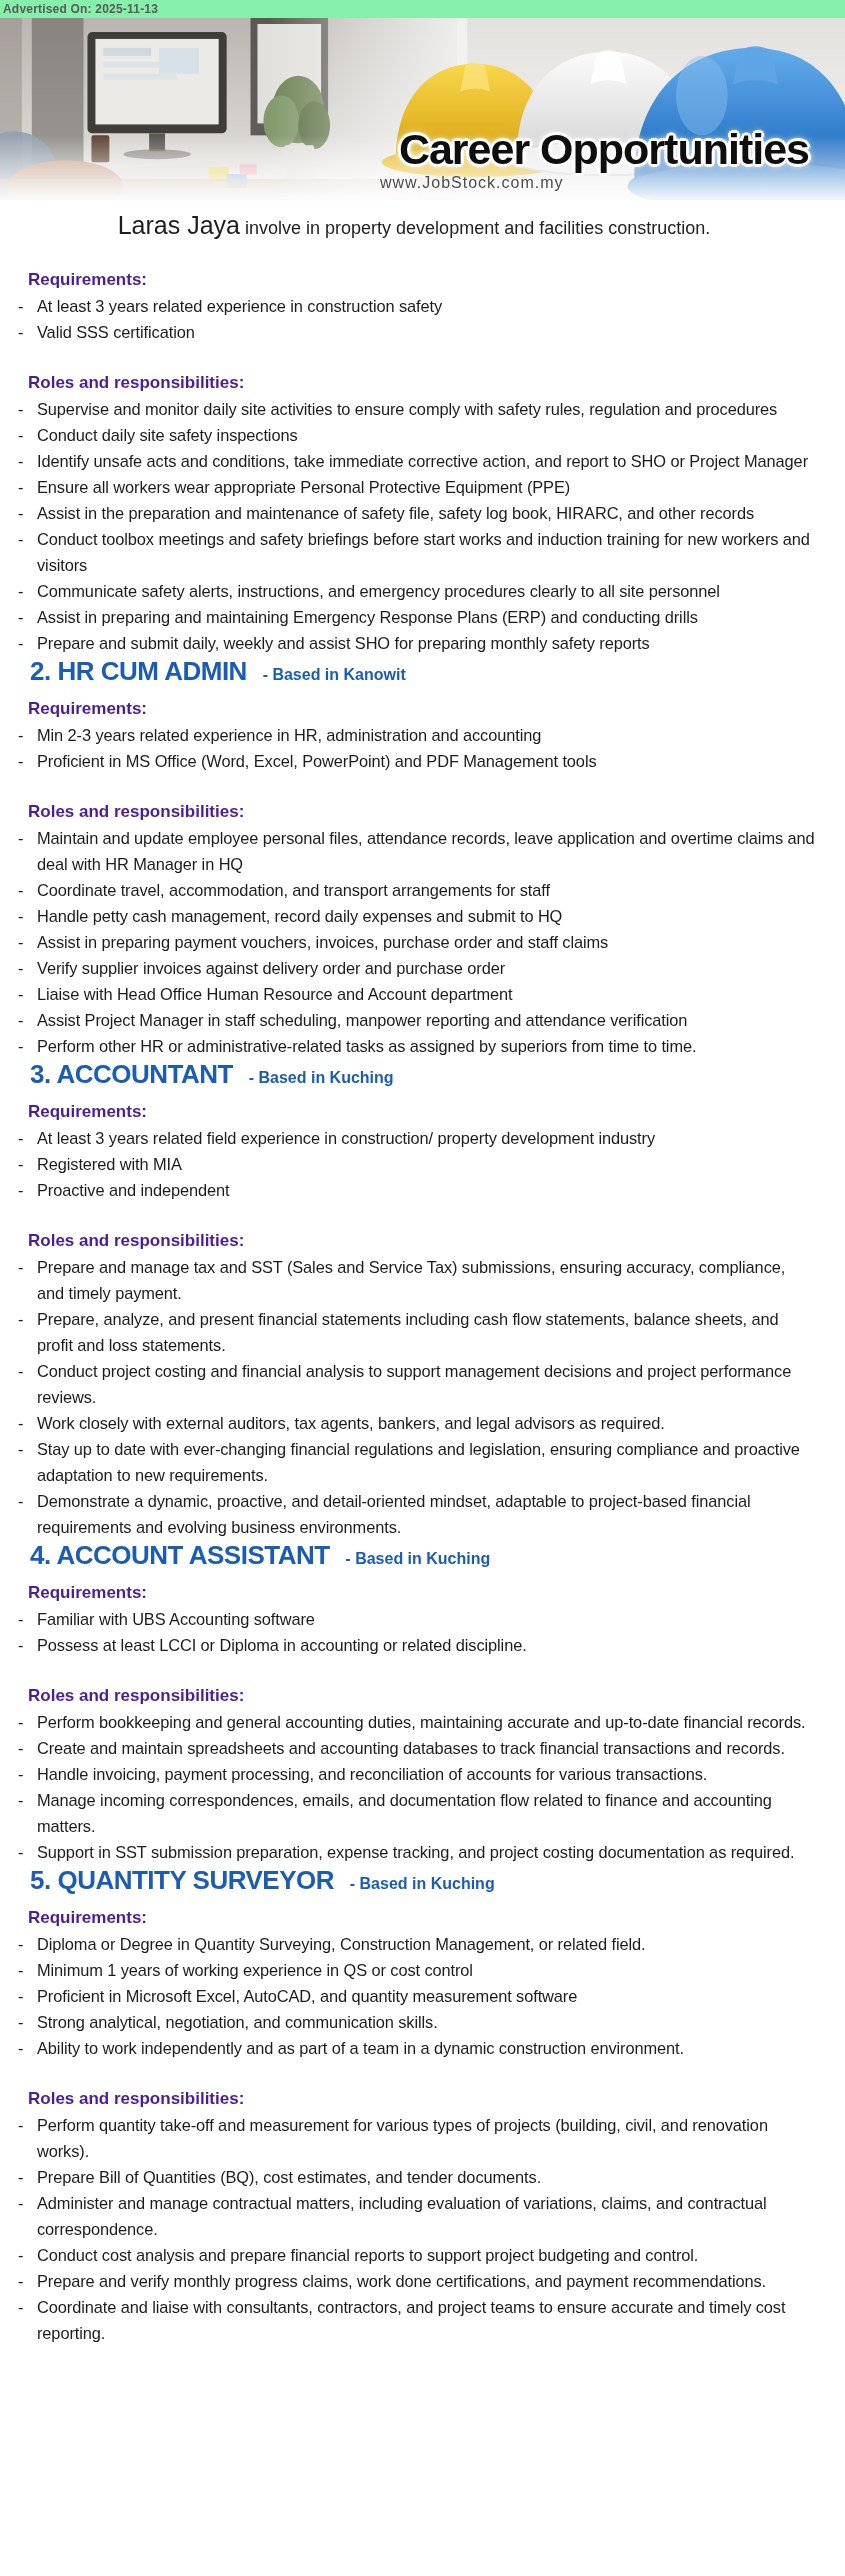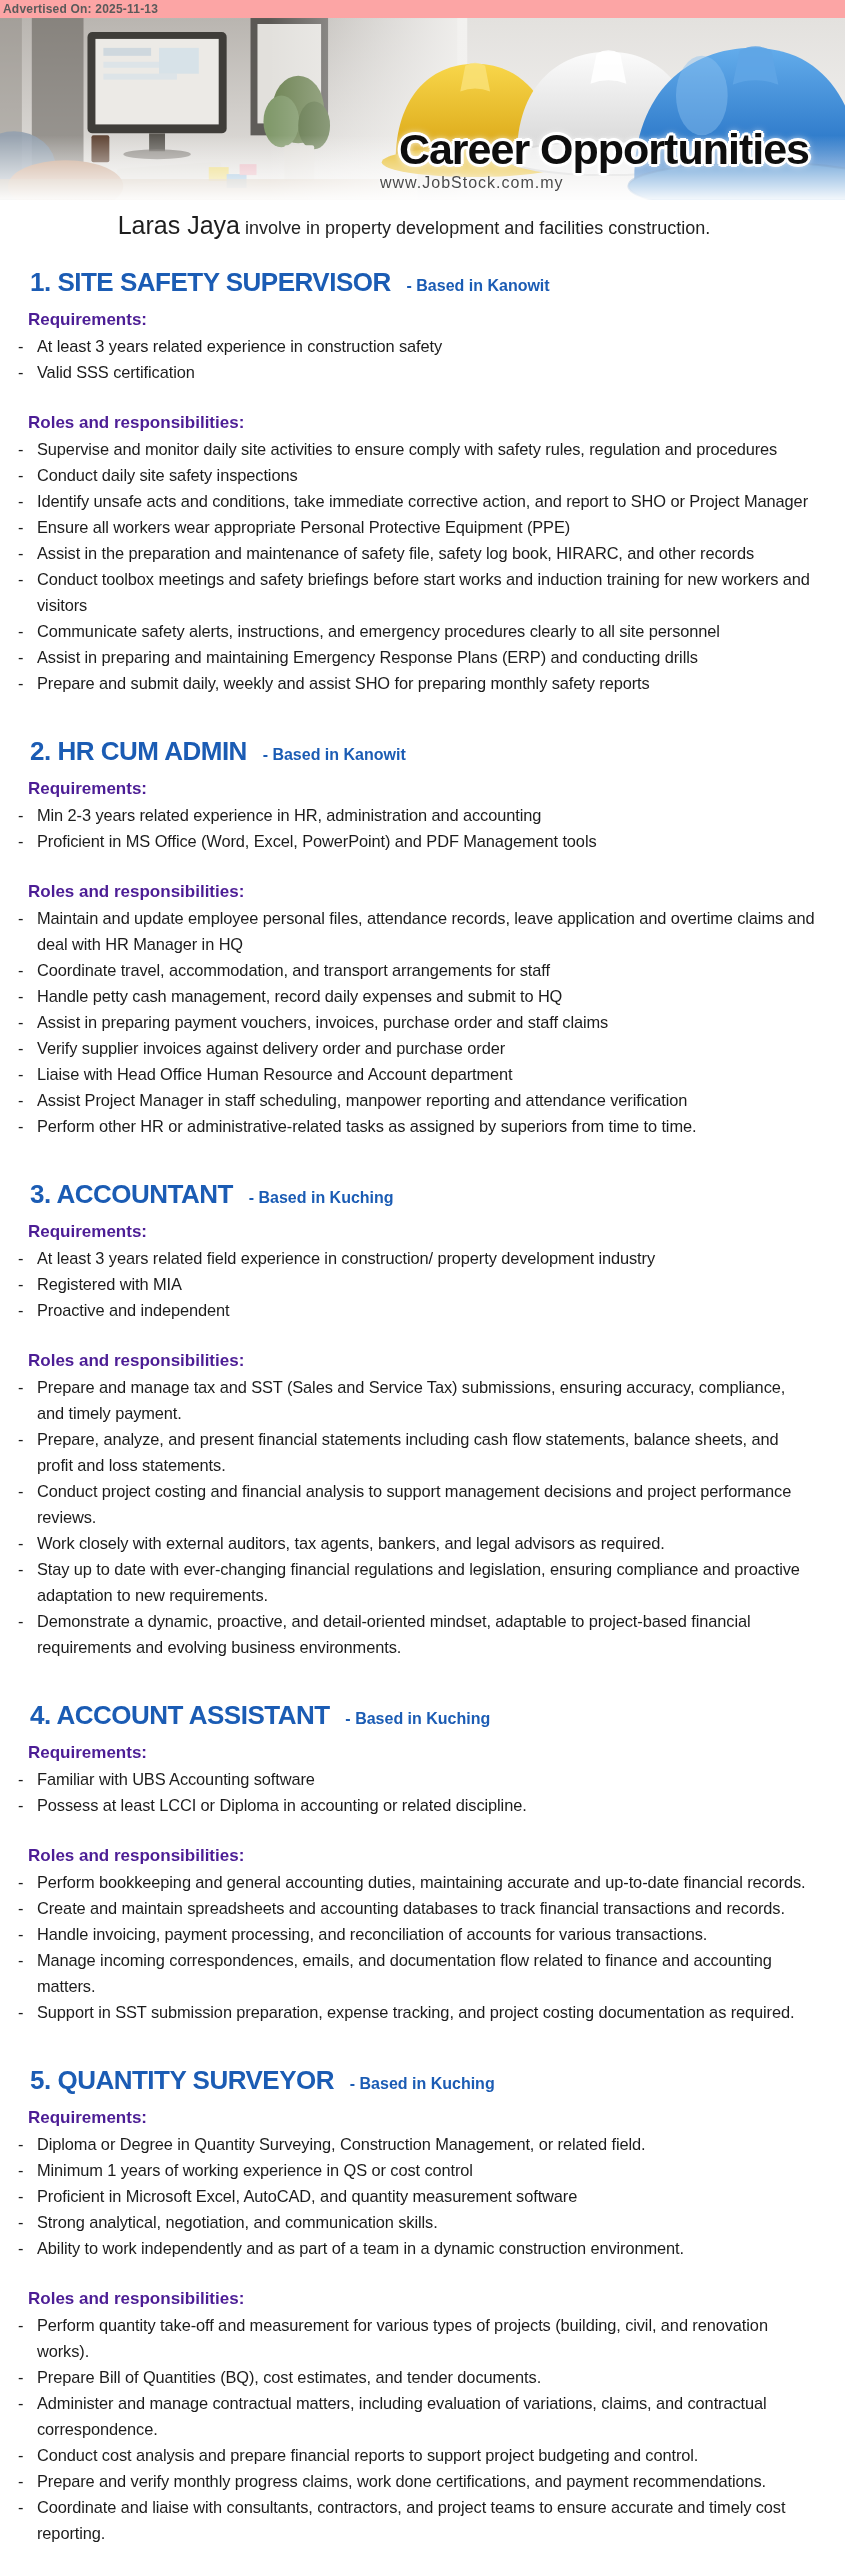--- a/index.html
+++ b/index.html
@@ -6,21 +6,21 @@
   body {
     width:845px; min-height:2576px;
     font-family:"Liberation Sans", sans-serif;
     color:#1c1c1c;
     -webkit-font-smoothing:antialiased;
   }
   .page { width:845px; position:relative; }
 
   
   .ad-strip {
-    height:18px; background:#fca5a5;
+    height:18px; background:#86efac;
     font-size:12px; font-weight:bold; color:#5a5a5a;
     padding:2px 0 0 3px; box-sizing:border-box;
     letter-spacing:0.2px;
   }
 
   
   .banner { position:relative; width:845px; height:182px; overflow:hidden; background:#f4f3f1; }
   .banner svg { display:block; }
   .banner-title {
     position:absolute; top:107px; right:36px;
@@ -38,21 +38,21 @@
   }
 
   
   .content { padding:0 30px 0 28px; }
 
   .intro { margin:12px 0 0 -15px; font-size:18px; color:#222; line-height:26px;text-align:center; }
   .intro .company { font-size:25px; color:#1e1e1e; }
   .intro-line2 { margin-top:1px; }
 
   
-  .job { margin-top:40px; }
+  .job { }
   .job:first-child { margin-top:26px; }
   .job-heading {
     margin:0 0 6px 2px; font-size:26px; font-weight:bold;
     color:#1b5cb4; letter-spacing:-0.5px; line-height:30px;
   }
   .job-loc { font-size:16px; letter-spacing:0; margin-left:9px; }
   .block-label { font-size:17px; font-weight:bold; color:#4c1d95; line-height:26px; }
   .roles-label { margin-top:25px; }
 
   ul.blist { list-style:none; margin:0; padding:0; font-size:16.4px; line-height:26px; color:#1c1c1c; letter-spacing:-0.1px; }
@@ -161,25 +161,20 @@
   </div>
 
   <div class="content">
 
     <div class="intro">
       <div><span class="company">Laras Jaya</span><span> involve in property development and facilities construction.</span></div>
     </div>
 
     <div id="jobs">
   <section class="job">
-    <h2 class="job-heading">
-      <span class="job-num">1.</span>
-      <span class="job-name">SITE SAFETY SUPERVISOR</span>
-      <span class="job-loc">- Based in Kanowit</span>
-    </h2>
     <div class="block-label">Requirements:</div>
     <ul class="blist req-list">
             <li>
               <span class="dash">-</span>
               <span class="btext">At least 3 years related experience in construction safety</span>
             </li>
             <li>
               <span class="dash">-</span>
               <span class="btext">Valid SSS certification</span>
             </li>

